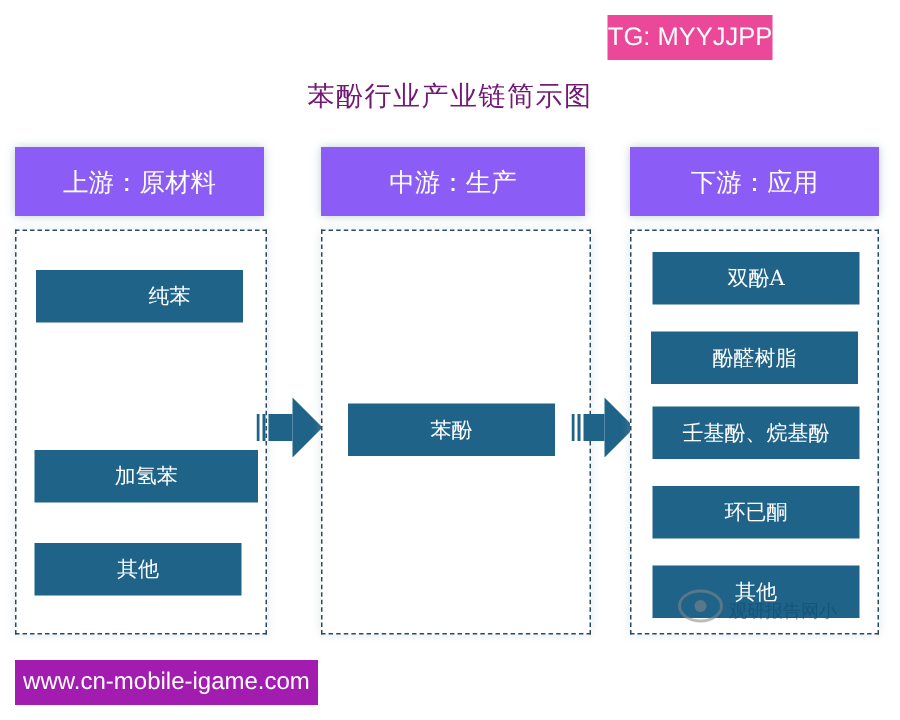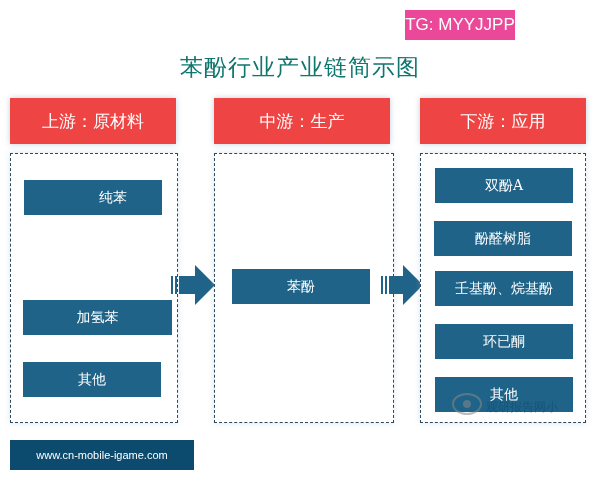--- a/index.html
+++ b/index.html
@@ -8,41 +8,41 @@
     font-family: "DejaVu Serif", "Liberation Serif", serif;
   }
   .tg-badge {
     position: absolute; left: 405px; top: 10px; width: 110px; height: 30px;
     background: #ec4899; color: #ffffff;
     font-family: "Liberation Sans", "DejaVu Sans", sans-serif; font-size: 17px;
     display: flex; align-items: center; justify-content: center;
   }
   .title {
     position: absolute; left: 0; top: 52px; width: 600px; text-align: center;
-    font-size: 23px; color: #0f766e; letter-spacing: 1px;
+    font-size: 18px; color: #701a75; letter-spacing: 1px;
   }
   .col-header {
-    position: absolute; top: 98px; height: 46px; background: #ef4444; color: #ffffff;
+    position: absolute; top: 98px; height: 46px; background: #8b5cf6; color: #ffffff;
     font-size: 17px; display: flex; align-items: center; justify-content: center;
     box-shadow: 0 0 6px rgba(120,150,170,0.45);
   }
   .col-box {
     position: absolute; top: 153px; height: 270px;
     border: 1.5px dashed #2a4a60; background: #ffffff;
     box-shadow: 0 0 6px rgba(160,180,200,0.35);
   }
   .item {
     position: absolute; background: #1f6388; color: #ffffff;
     font-size: 14px; display: flex; align-items: center; justify-content: center;
   }
   .arrow { position: absolute; }
   .footer-badge {
-    position: absolute; left: 10px; top: 440px; width: 184px; height: 30px;
-    background: #0c4a6e; color: #ffffff;
-    font-family: "Liberation Sans", "DejaVu Sans", sans-serif; font-size: 11px;
+    position: absolute; left: 10px; top: 440px; width: 202px; height: 30px;
+    background: #a21caf; color: #ffffff;
+    font-family: "Liberation Sans", "DejaVu Sans", sans-serif; font-size: 16px;
     display: flex; align-items: center; justify-content: center;
   }
   .watermark {
     position: absolute; left: 452px; top: 385px; width: 140px; height: 38px;
     opacity: 0.55; color: #0c4a6e; font-family: "DejaVu Sans", sans-serif; font-size: 12px;
   }
 </style>
 </head>
 <body>
 

